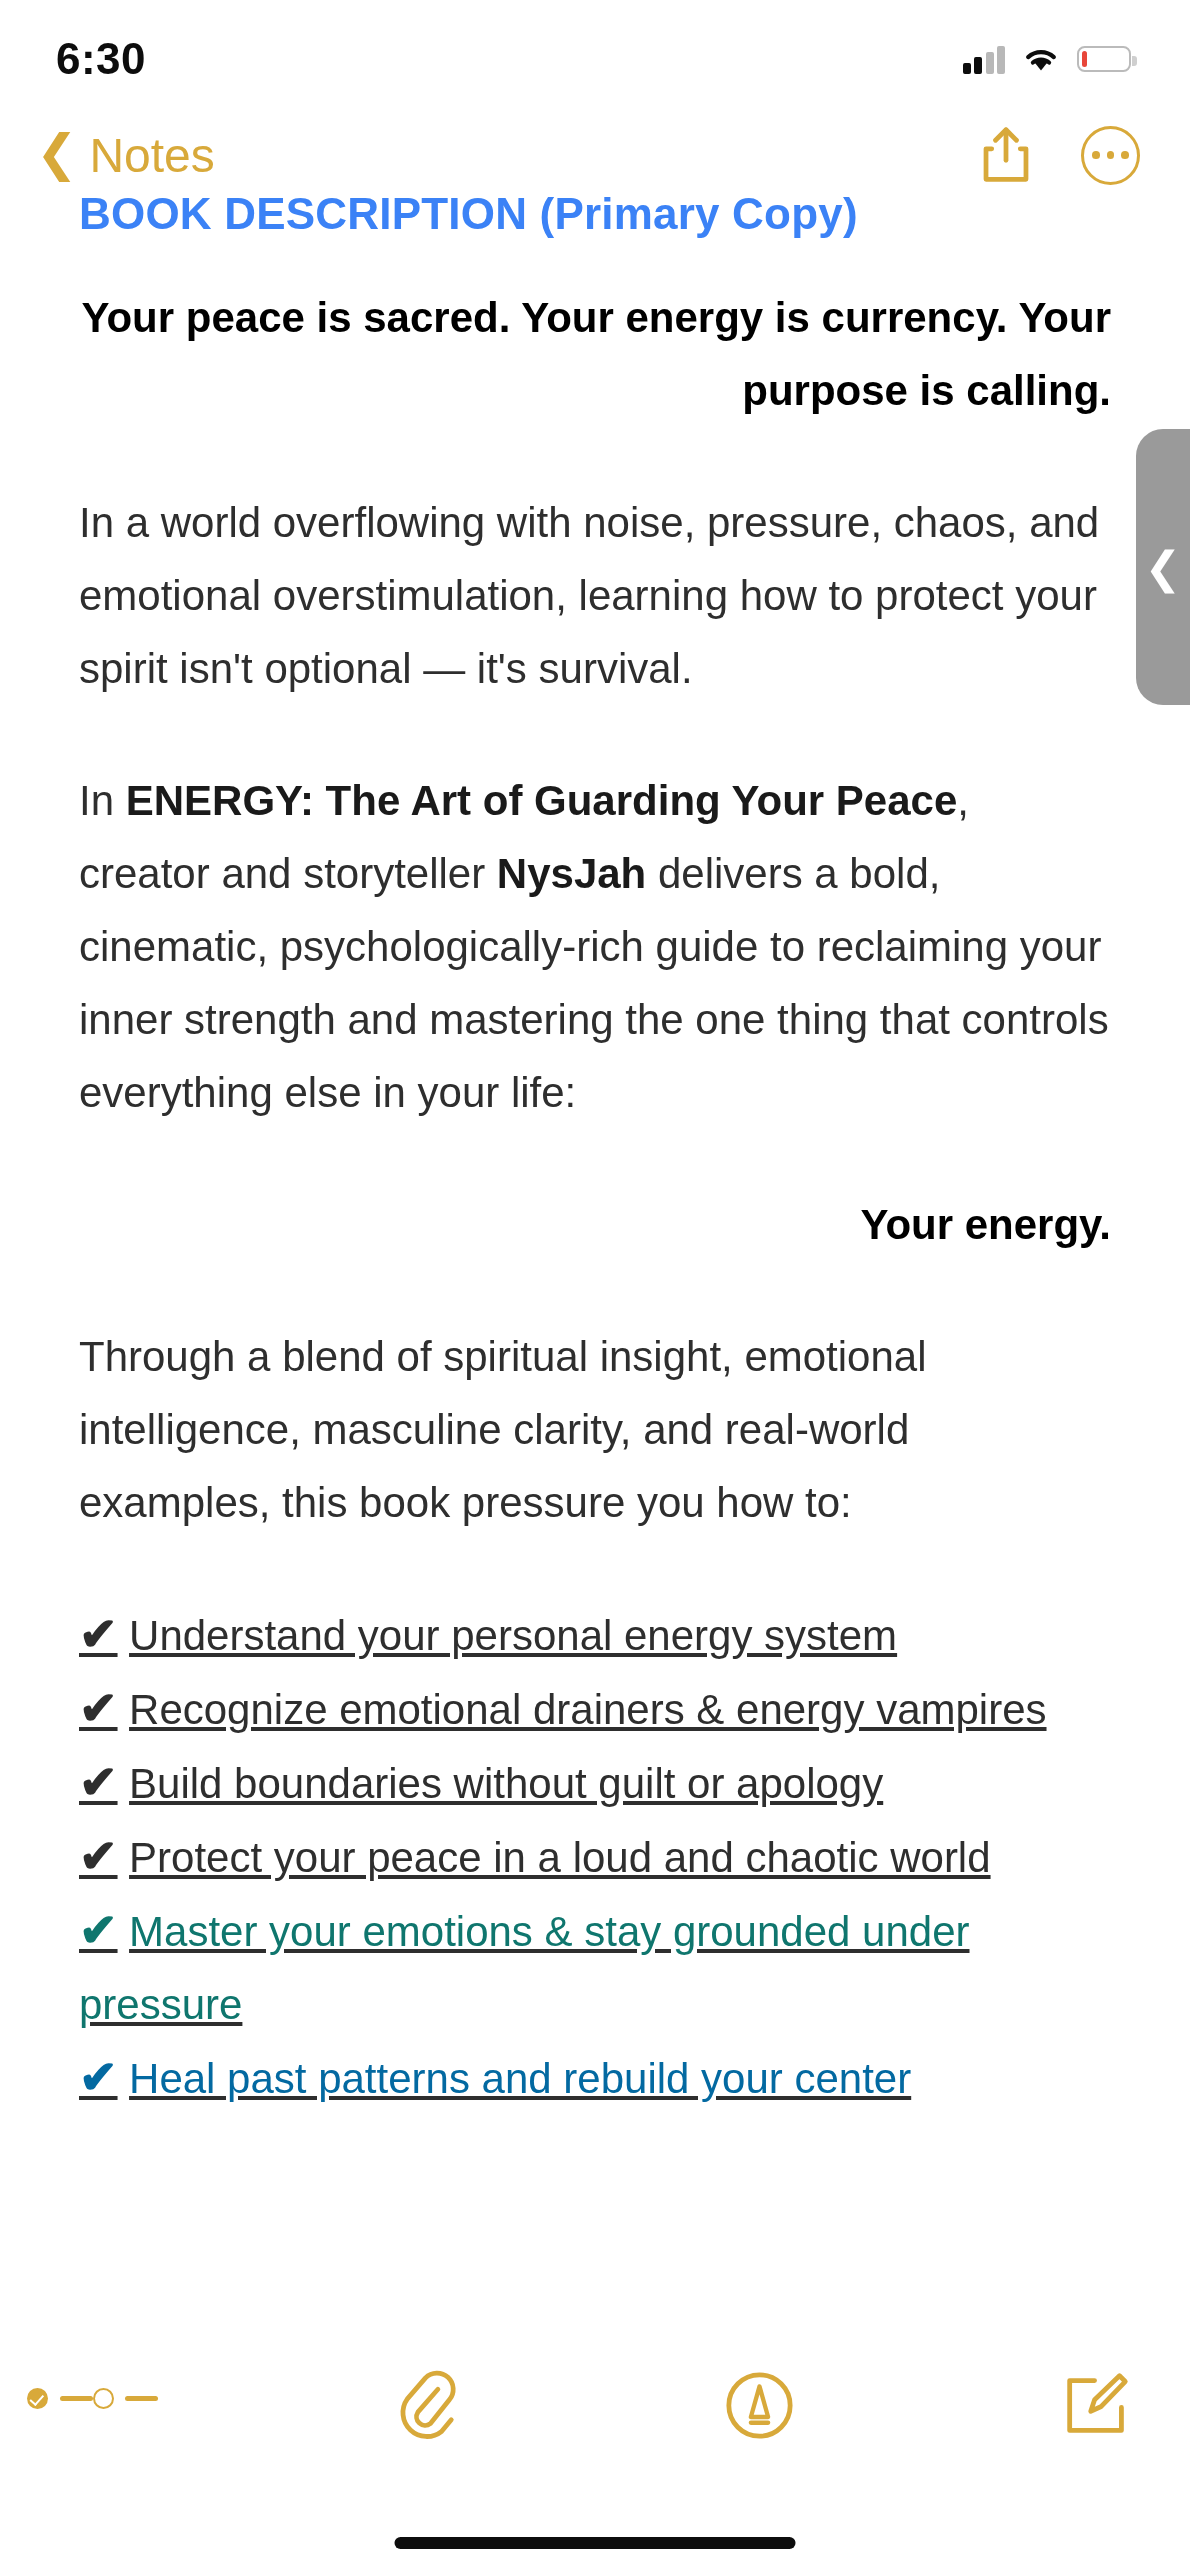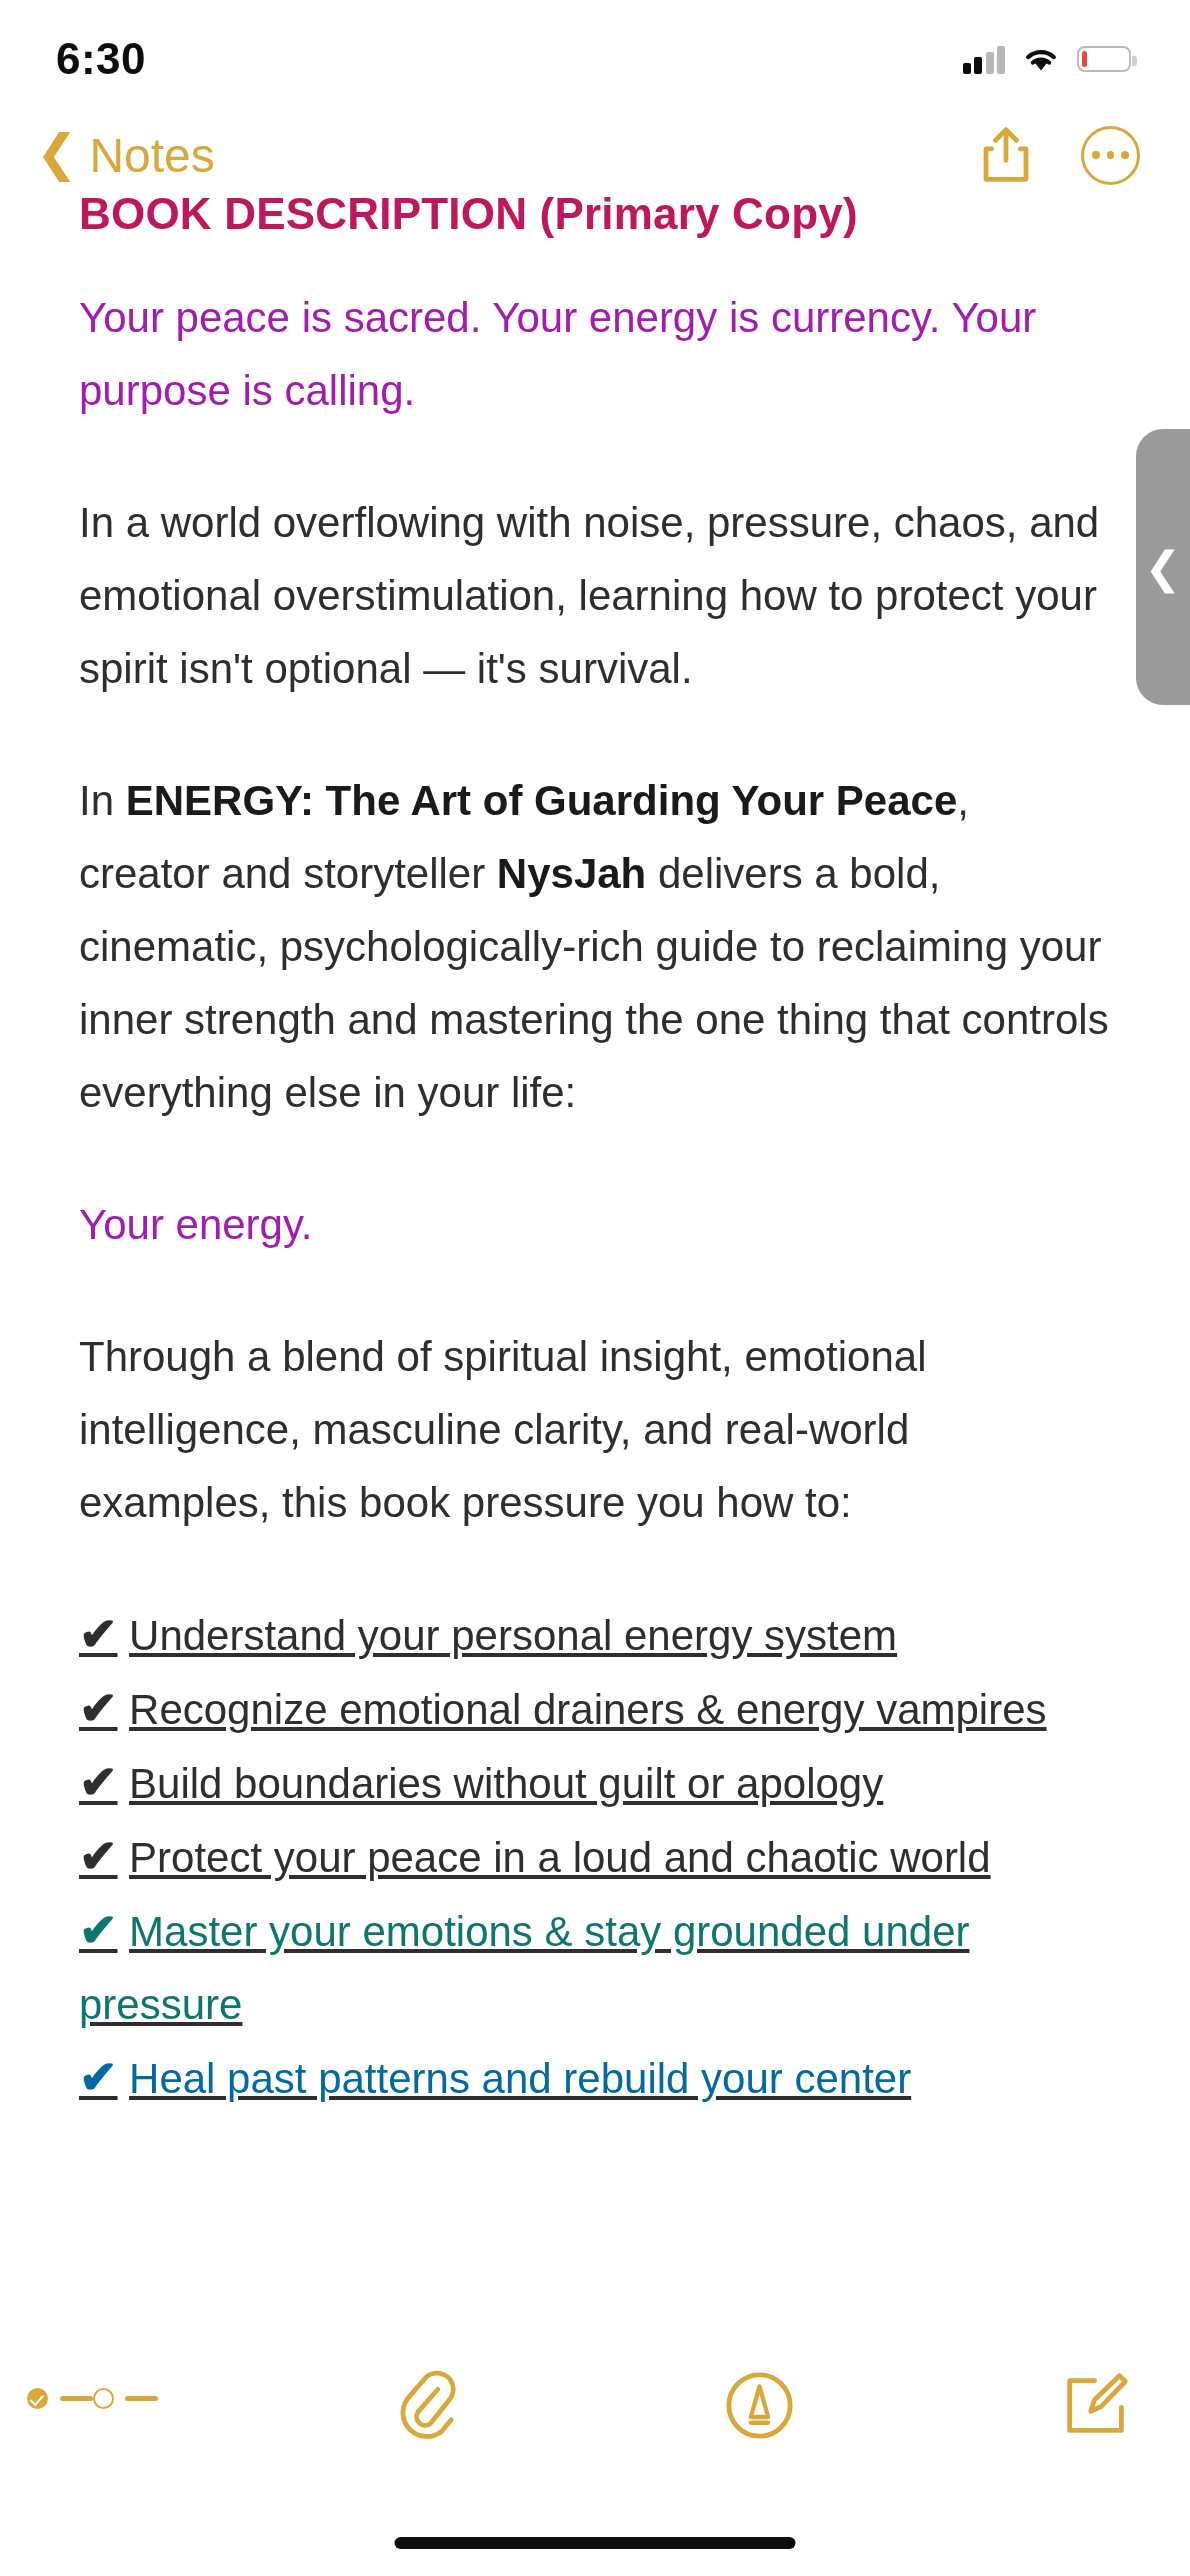--- a/index.html
+++ b/index.html
@@ -133,35 +133,35 @@
     position: absolute;
     top: 182px; left: 0;
     width: 1190px;
     height: 2233px;
     padding: 0 79px;
     overflow: hidden;
   }
   .note-title {
     font-size: 44px;
     font-weight: bold;
-    color: #be185d;
+    color: #3b82f6;
     letter-spacing: 0.2px;
     line-height: 1.25;
     margin-top: 3.8px;
     white-space: nowrap;
   }
   .body {
     font-size: 42px;
     line-height: 73px;
     color: #2e2e2e;
     margin-top: 40px;
   }
   .para { margin-bottom: 59px; }
   .para b { font-weight: bold; color: #1a1a1a; }
-  .strong-lead { font-weight: normal; color: #a21caf; }
+  .strong-lead { font-weight: bold; color: #000000; text-align: right; }
   .check-list { margin-bottom: 0; text-decoration: underline; }
   .check-line { display: block; }
   .chk {
     font-weight: bold;
     font-size: 46px;
     color: #2e2e2e;
     margin-right: 11.5px;
   }
   .faded-1 { color: #0f766e; }
   .faded-2 { color: #0369a1; }

